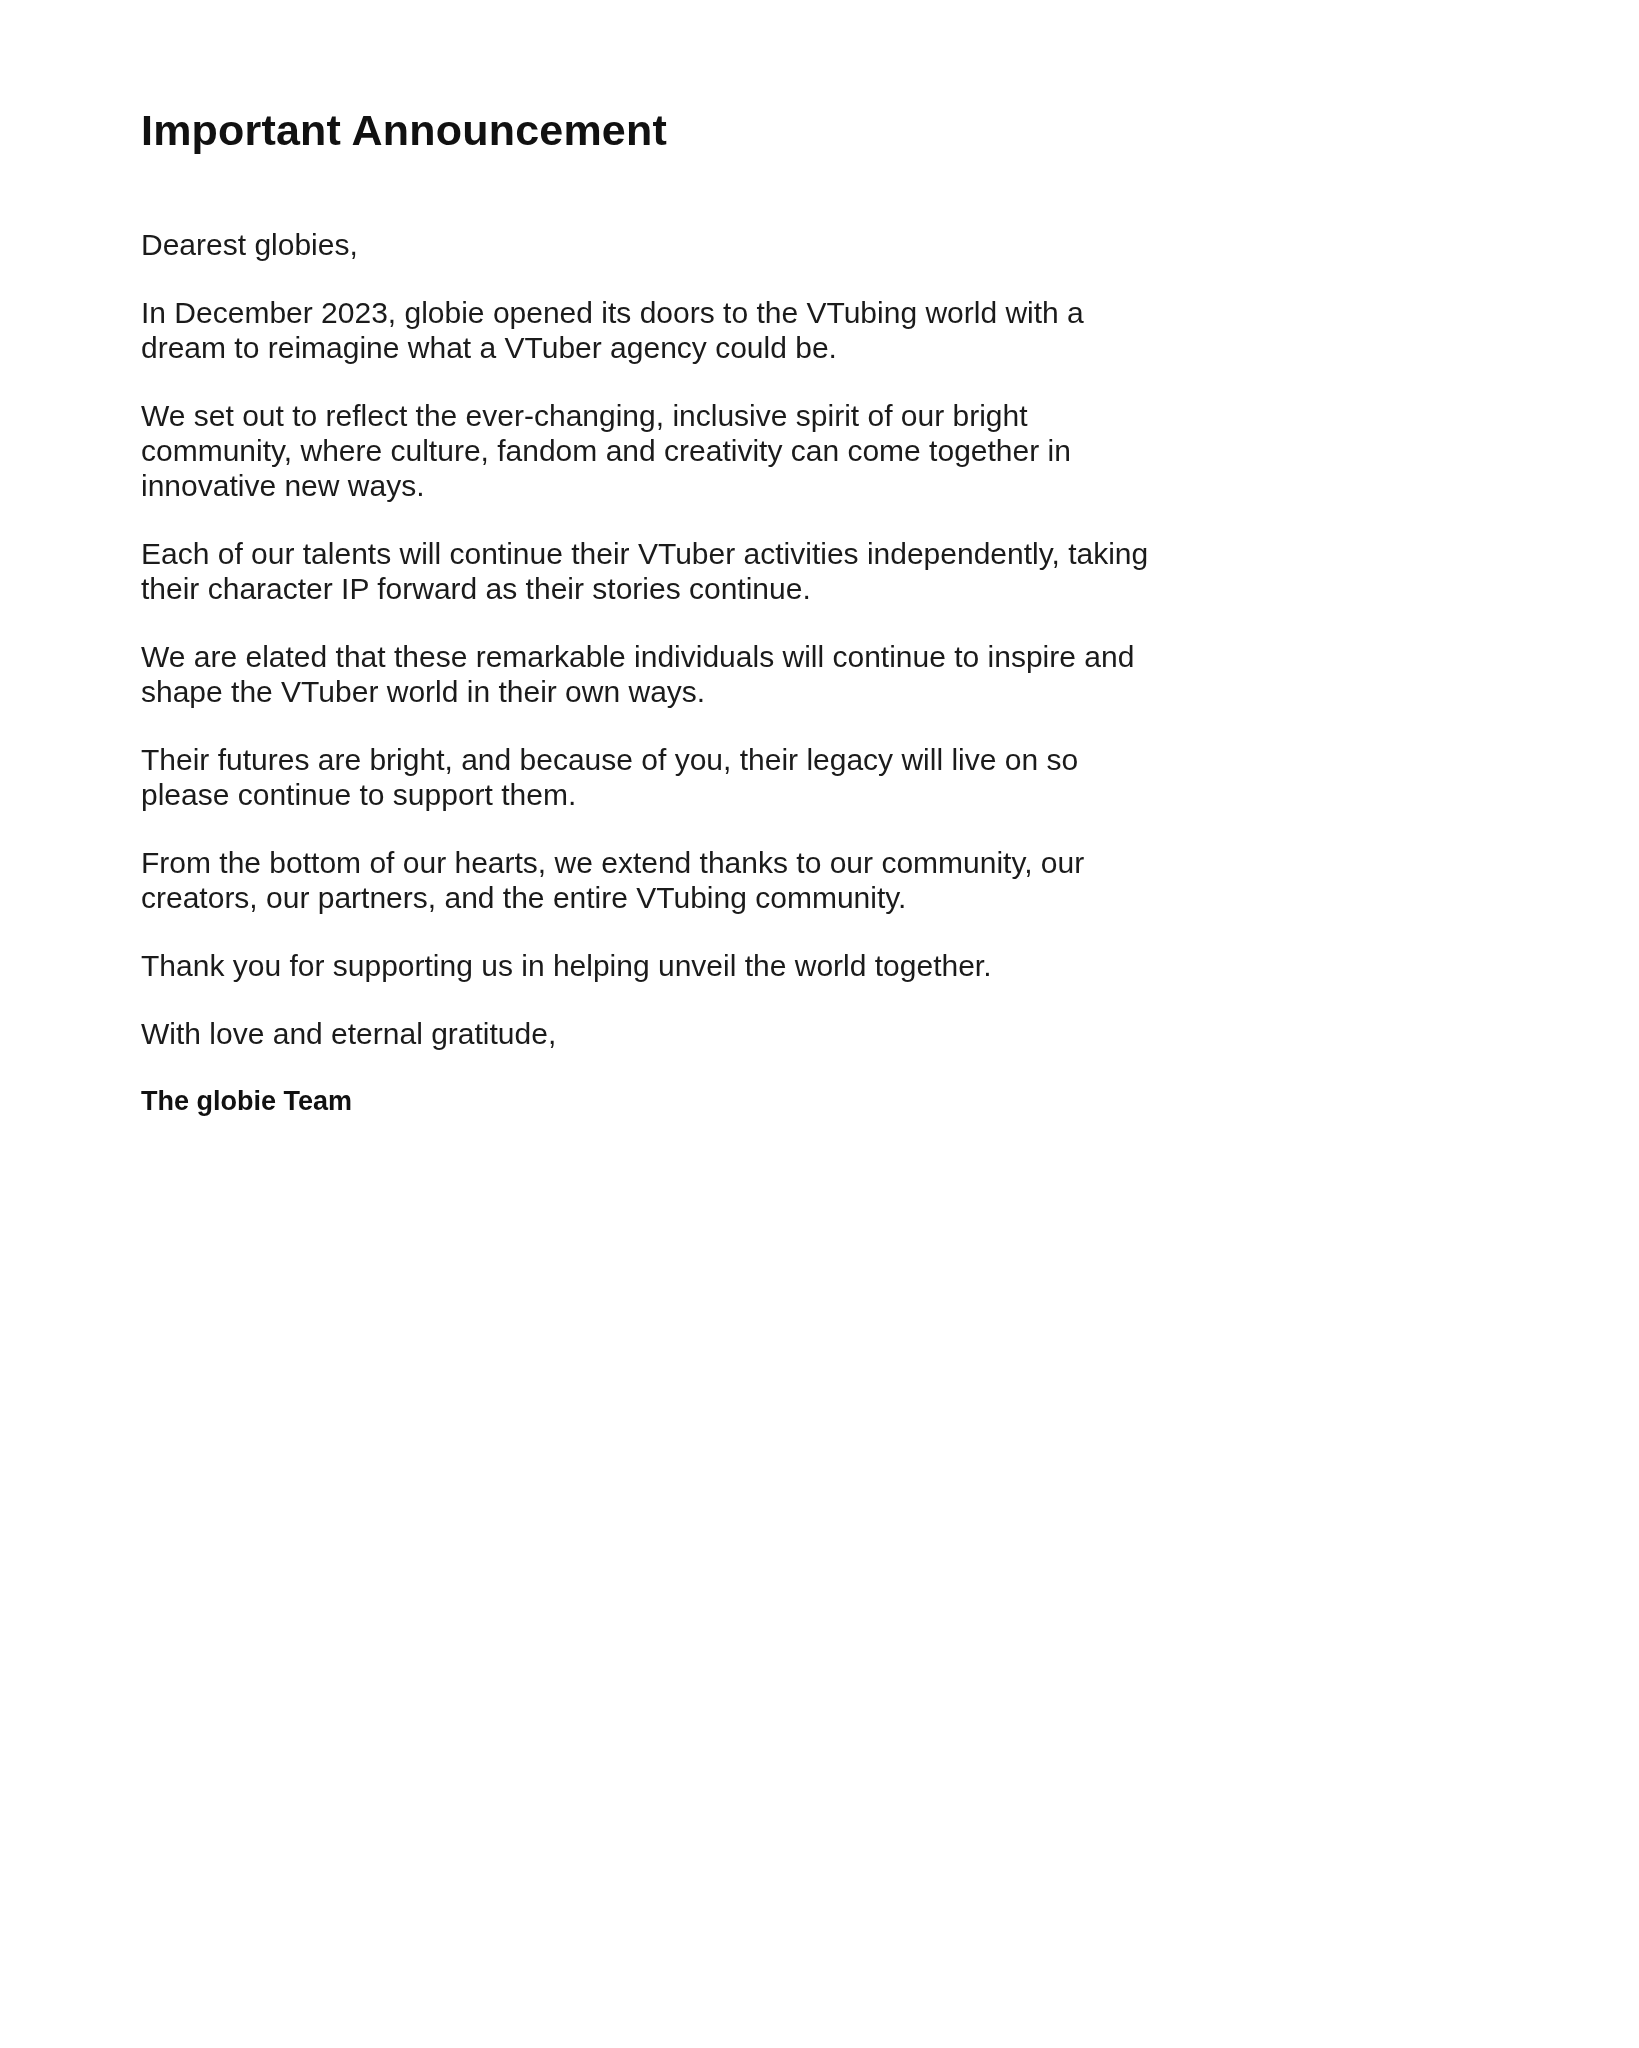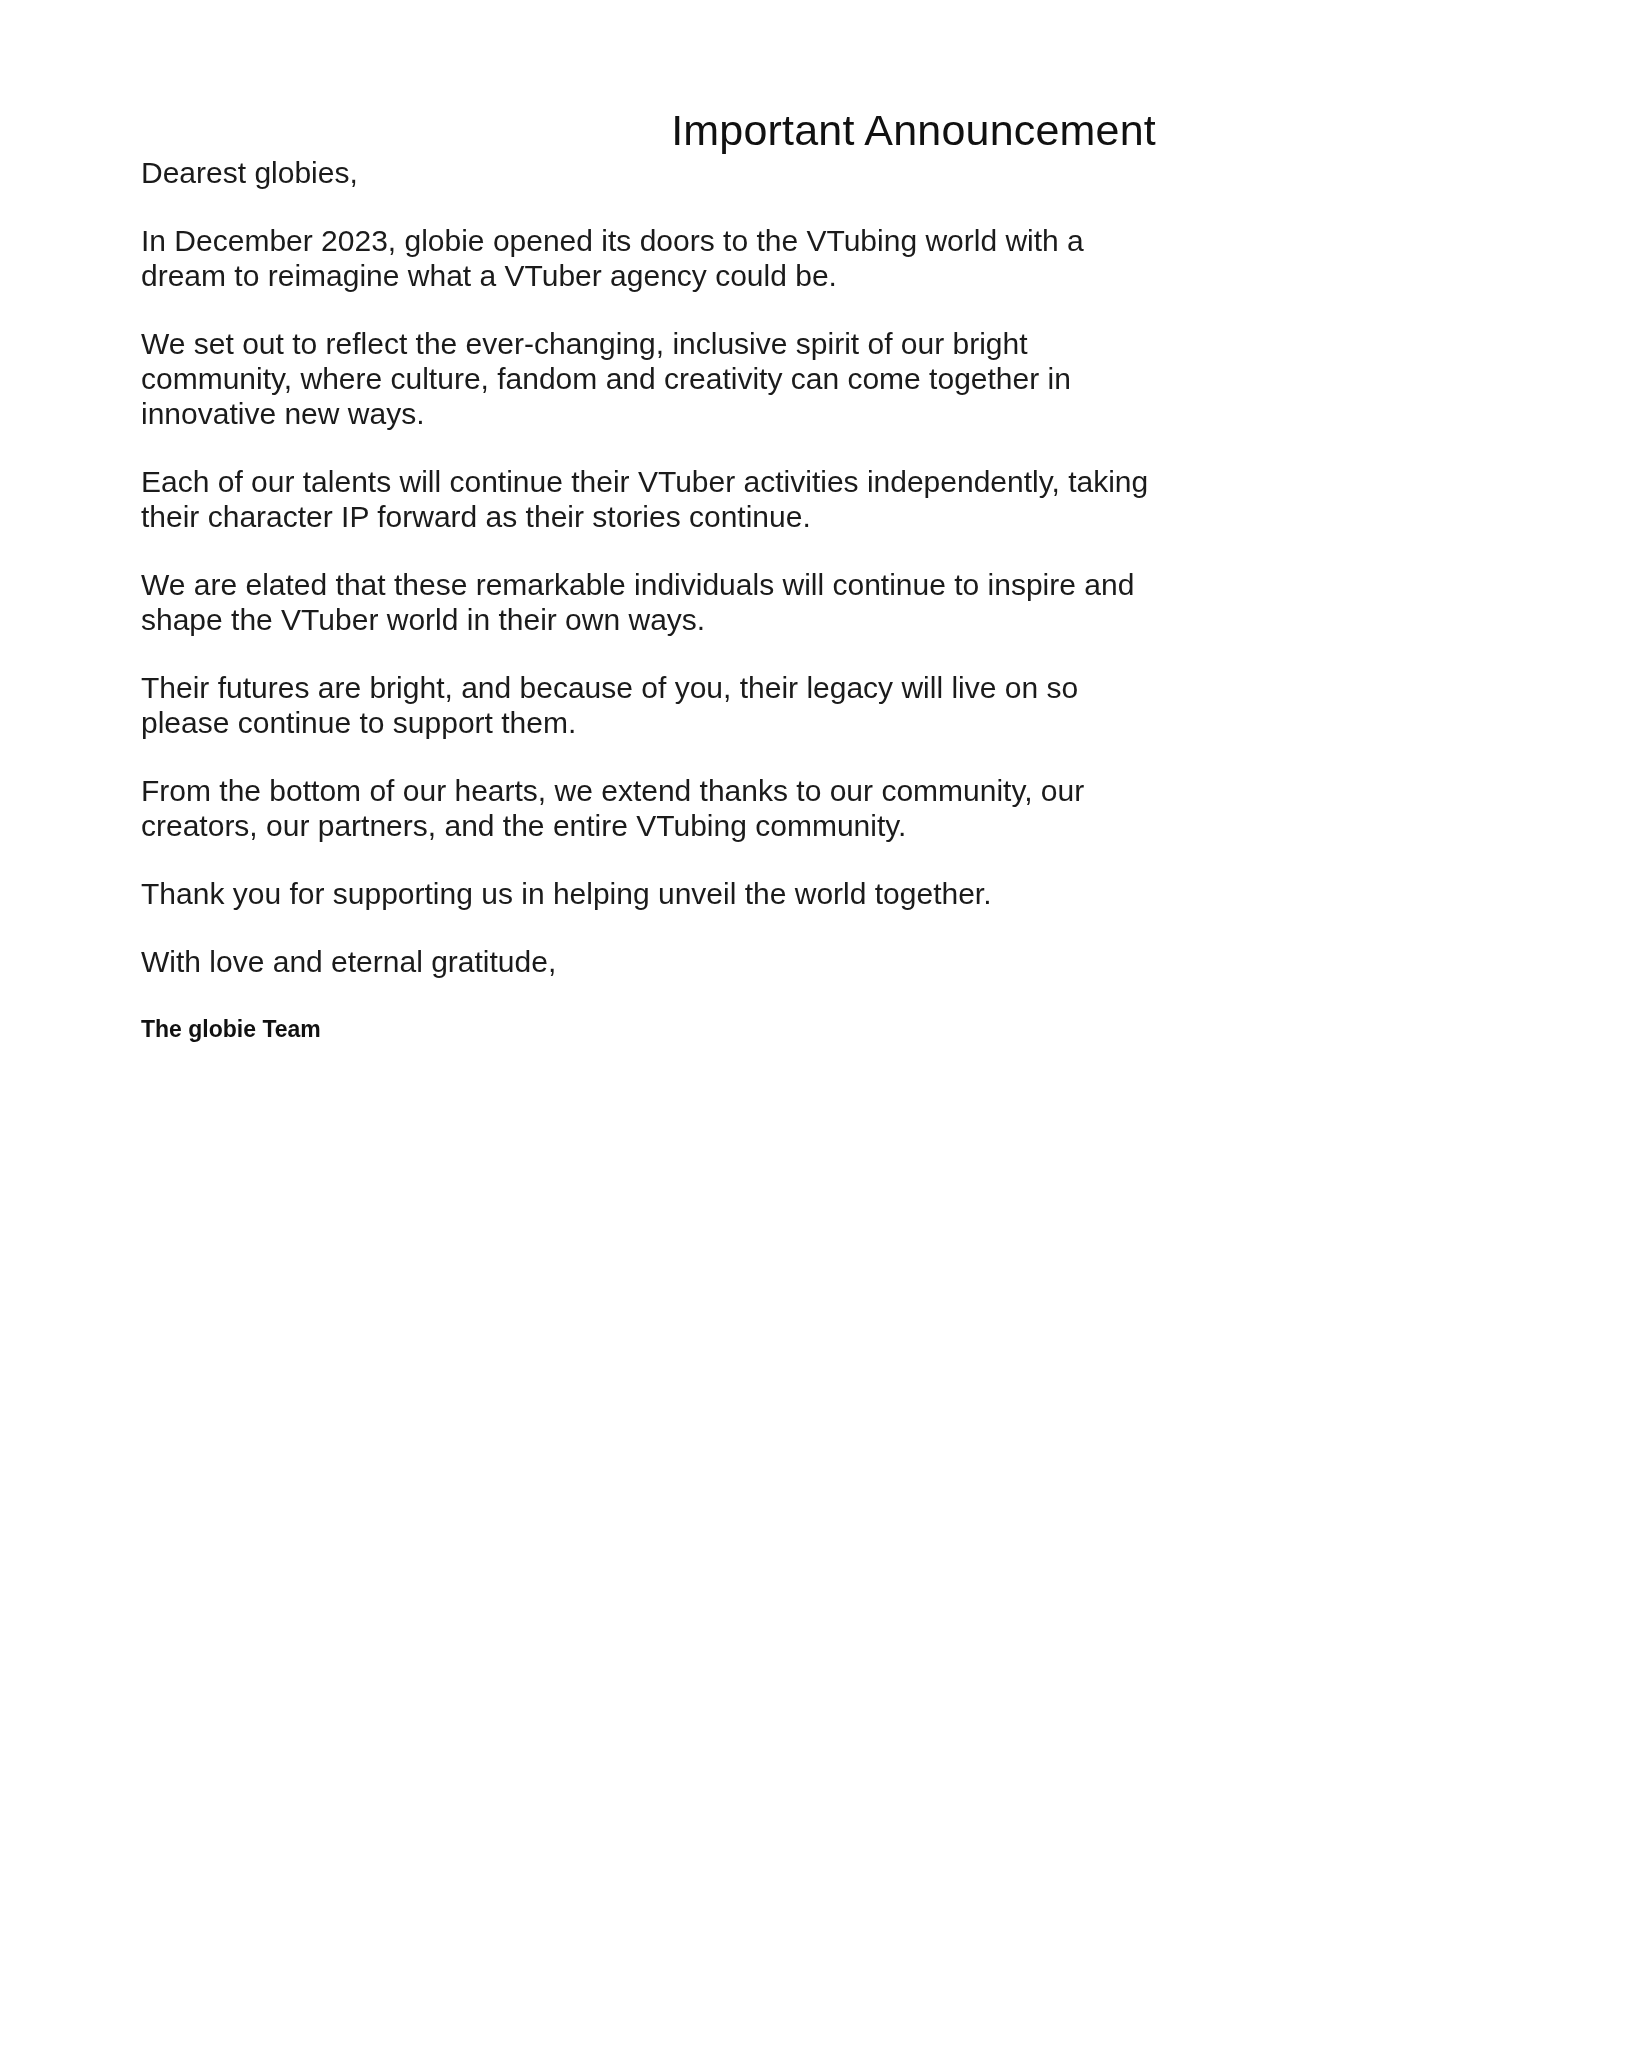--- a/index.html
+++ b/index.html
@@ -15,43 +15,43 @@
     width: 1639px;
     height: 2048px;
     background: #ffffff;
     padding: 106px 0 0 141px;
   }
   .content {
     width: 1015px;
   }
   h1.doc-title {
     font-size: 43px;
-    font-weight: 400;
+    font-weight: 700;
     letter-spacing: 0.2px;
     color: #111111;
-    text-align: right;
+    margin-bottom: 72px;
   }
   p.para {
     font-size: 30px;
     line-height: 35px;
     margin-bottom: 33px;
     color: #1b1b1b;
   }
   .bold-inline {
     font-weight: 700;
     color: #111111;
   }
   sup.ordinal {
     font-size: 60%;
     line-height: 0;
     vertical-align: super;
     font-weight: 700;
   }
   p.signature {
-    font-size: 23px;
+    font-size: 27px;
     line-height: 35px;
     font-weight: 700;
     color: #111111;
     margin-bottom: 0;
   }
 </style>
 </head>
 <body>
 
 <div class="page">

